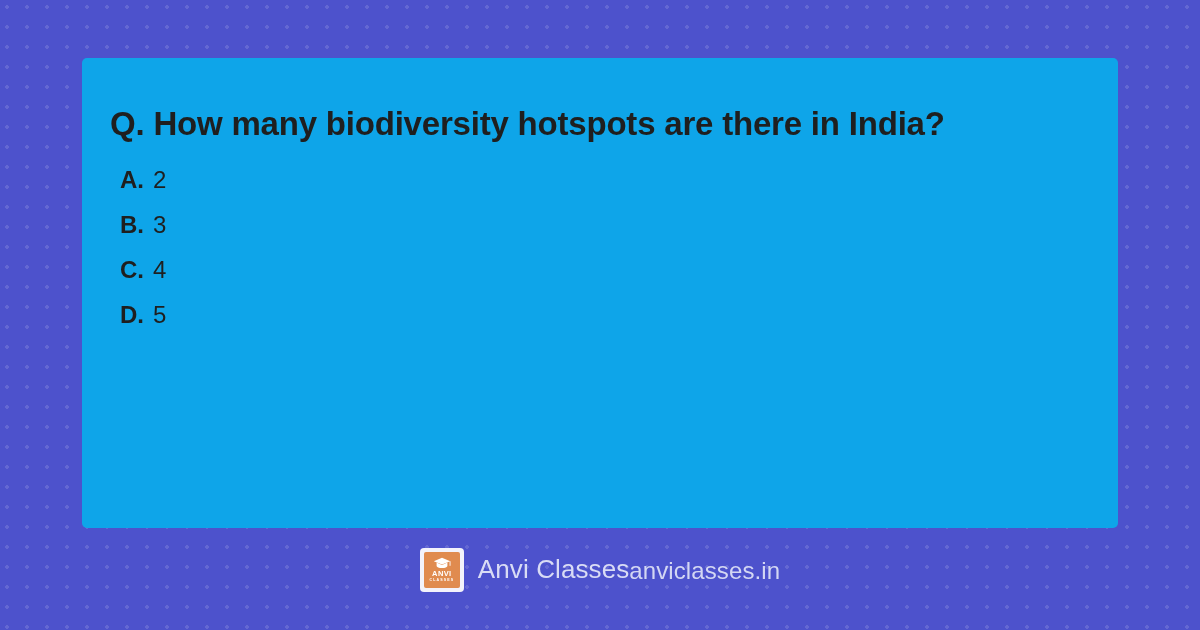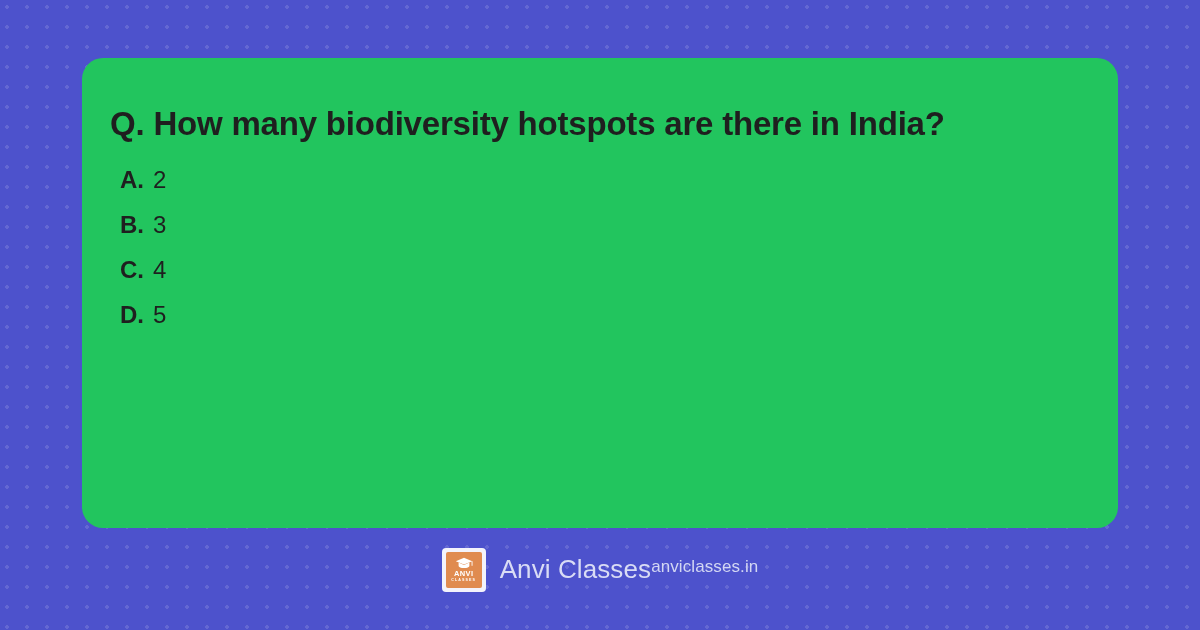--- a/index.html
+++ b/index.html
@@ -27,22 +27,22 @@
     background-position: 5px 5px;
   }
 
   
   #question-card {
     position: absolute;
     left: 82px;
     top: 58px;
     width: 1036px;
     height: 470px;
-    background: #22c55e;
-    border-radius: 21px;
+    background: #0ea5e9;
+    border-radius: 5px;
     padding: 45px 28px 0 28px;
   }
 
   #question-text {
     font-size: 33px;
     font-weight: bold;
     color: #1f1f1f;
     letter-spacing: -0.2px;
     line-height: 1.25;
     padding-left: 0px;
@@ -128,21 +128,21 @@
     line-height: 1.05;
   }
 
   #brand-title {
     font-size: 26px;
     color: #d9dcf5;
     letter-spacing: 0.1px;
   }
 
   #brand-url {
-    font-size: 17px;
+    font-size: 24px;
     color: #d3d7f3;
     letter-spacing: 0.1px;
     margin-top: 2px;
   }
 </style>
 </head>
 <body>
 
 <div id="page-bg"></div>
 

